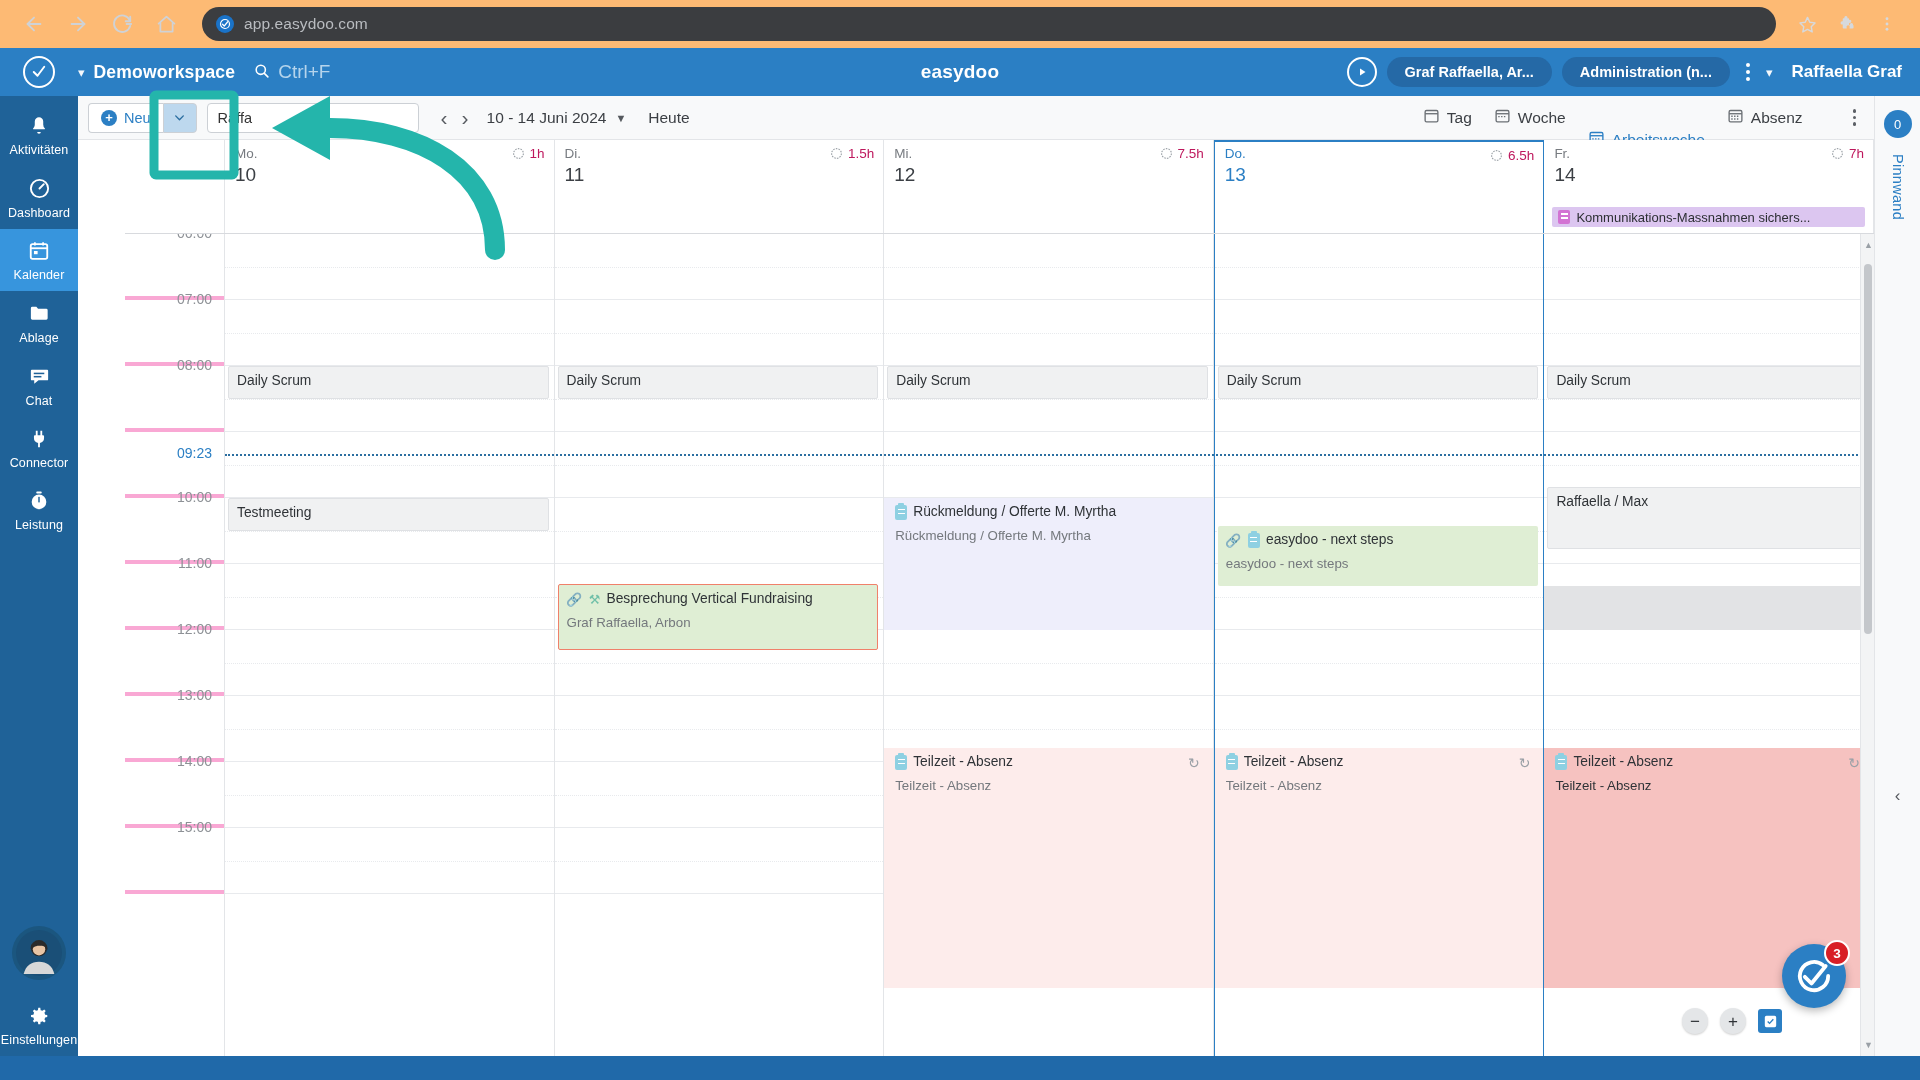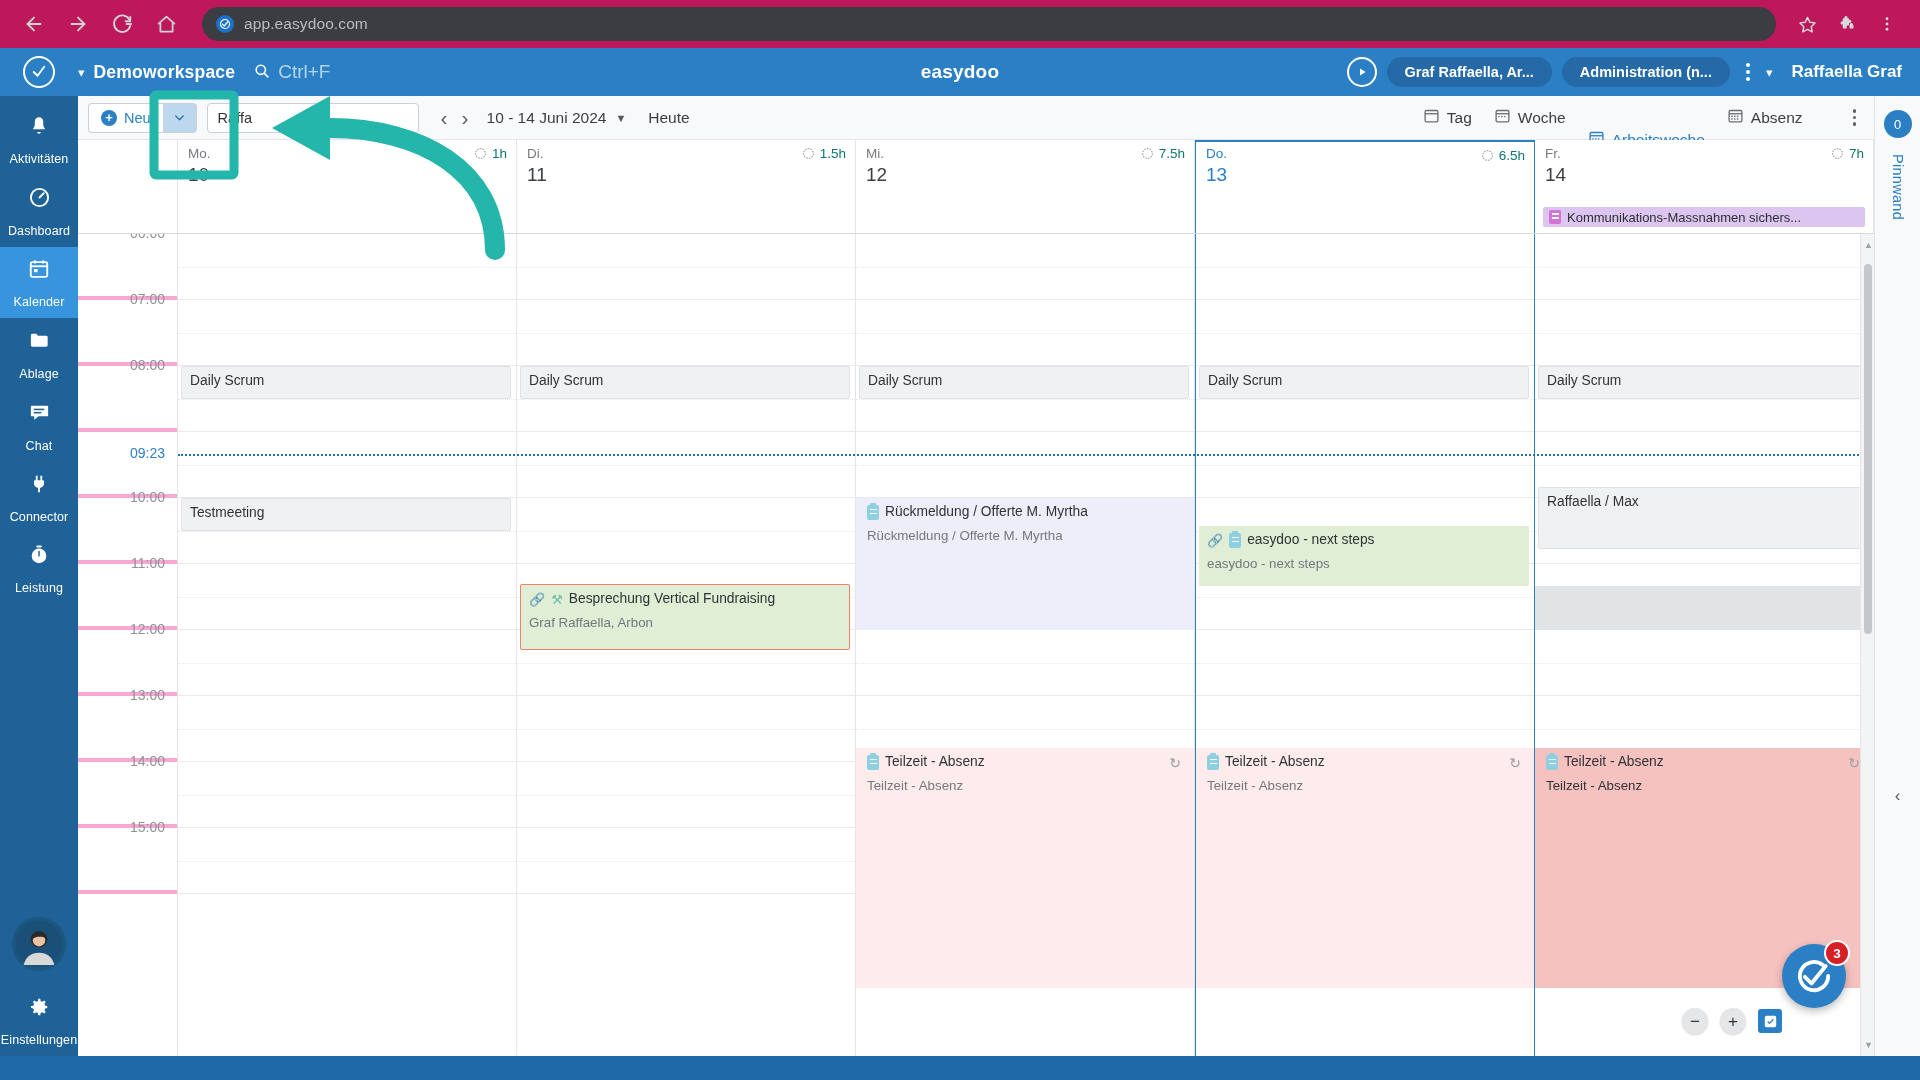--- a/index.html
+++ b/index.html
@@ -4,21 +4,21 @@
 <style>
   * { box-sizing: border-box; margin: 0; padding: 0; }
   html, body {
     width: 1920px; height: 1080px;
     font-family: "Liberation Sans", sans-serif;
     overflow: hidden; background: #fff;
   }
 
   
   .browser-bar {
-    height: 48px; background: #be185d;
+    height: 48px; background: #fdba74;
     display: flex; align-items: center; padding: 0 14px; gap: 4px;
   }
   .nav-btn {
     width: 40px; height: 40px; border-radius: 50%;
     display: flex; align-items: center; justify-content: center;
     color: #cfd2d6;
   }
   .nav-btn svg { display: block; }
   .url-pill {
     flex: 1; height: 34px; background: #3b3d40; border-radius: 17px;
@@ -76,21 +76,21 @@
   
   .body-split { display: flex; height: calc(1080px - 48px - 48px - 24px); }
 
   
   .sidebar {
     width: 78px; background: #1f6298; flex: 0 0 78px;
     display:flex; flex-direction:column; align-items:stretch;
     padding-top: 8px; position:relative;
   }
   .side-item {
-    display:flex; flex-direction:column; align-items:center; gap:11px;
+    display:flex; flex-direction:column; align-items:center; gap:2px;
     padding: 11px 2px 9px; color:#fff;
   }
   .side-item.active { background:#3795dd; }
   .side-label { font-size: 12.5px; letter-spacing:.1px; }
   .side-bottom { margin-top:auto; }
   .avatar-circle {
     width:54px; height:54px; border-radius:50%; background:#1b567f;
     margin: 0 auto 14px; display:flex;align-items:center;justify-content:center;
     overflow:hidden;
   }
@@ -127,33 +127,33 @@
   .date-range { margin-left:18px; color:#3b3f44; font-size:15.5px; display:flex;align-items:center;gap:9px;}
   .caret-down-sm { font-size:11px; color:#55595e; }
   .heute { margin-left:22px; color:#3b3f44; font-size:15.5px; }
   .view-modes { margin-left:auto; display:flex; align-items:center; gap:22px; }
   .view-mode { display:flex; align-items:center; gap:7px; font-size:15.5px; color:#3b3f44; }
   .view-mode.active { color:#2b7fc4;margin-top:44px; }
   .tb-kebab { display:flex;flex-direction:column;gap:3px; margin-left:20px; padding:4px 8px; }
   .tb-kebab i { width:3.5px;height:3.5px;background:#5c6066;border-radius:50%; }
 
   
-  .cal-wrap { flex:1; display:flex; flex-direction:column; min-height:0; position:relative; }
+  .cal-wrap { flex:1; display:flex; flex-direction:column; min-height:0; position:relative;padding-left:47px; }
   .cal-head { display:flex; border-bottom:1px solid #d8dade; height:94px; background:#fff; }
   .time-gutter-head { width:100px; flex:0 0 100px; border-right:1px solid #e3e5e8; }
   .day-head {
     flex:1; border-right:1px solid #e3e5e8; padding: 6px 10px 0; position:relative;
     min-width:0;
   }
   .day-head.today { border-top:2px solid #2b7fc4; border-left:1px solid #2b7fc4; border-right:1px solid #2b7fc4; padding-top:4px;}
   .day-dow { font-size:13.5px; color:#777b80; }
   .day-head.today .day-dow, .day-head.today .day-num { color:#2b7fc4; }
   .day-num { font-size:19px; color:#3b3f44; margin-top:3px; }
   .day-hours {
-    position:absolute; right:9px; top:6px; font-size:13.5px; color:#0f766e;
+    position:absolute; right:9px; top:6px; font-size:13.5px; color:#be185d;
     display:flex; align-items:center; gap:5px;
   }
   .allday-chip {
     position:absolute; left:8px; right:8px; bottom:6px; height:20px;
     background:#dcc6f0; border-radius:2px; display:flex; align-items:center;
     gap:6px; padding: 0 6px; font-size:13px; color:#2c2f33; overflow:hidden;
     white-space:nowrap;
   }
   .mini-doc { width:12px;height:14px;background:#d373d3;border-radius:2px;flex:0 0 auto;position:relative;}
   .mini-doc::after{content:"";position:absolute;left:2.5px;right:2.5px;top:3px;height:2px;background:#fff;box-shadow:0 4px 0 #fff;}

